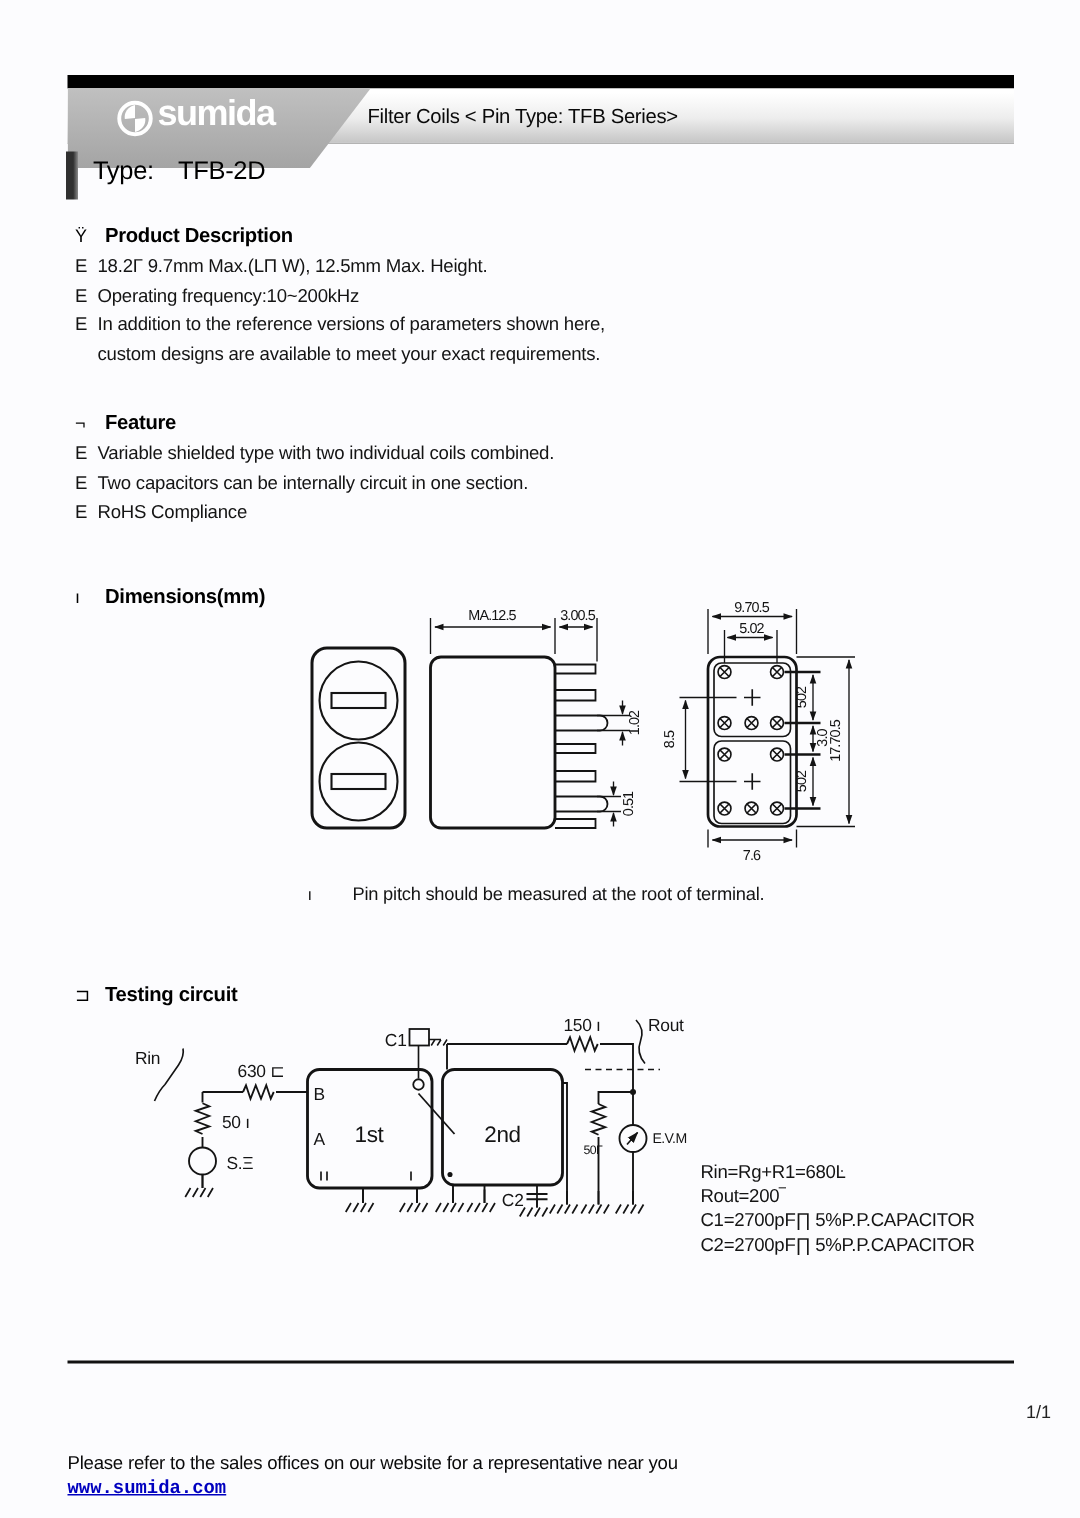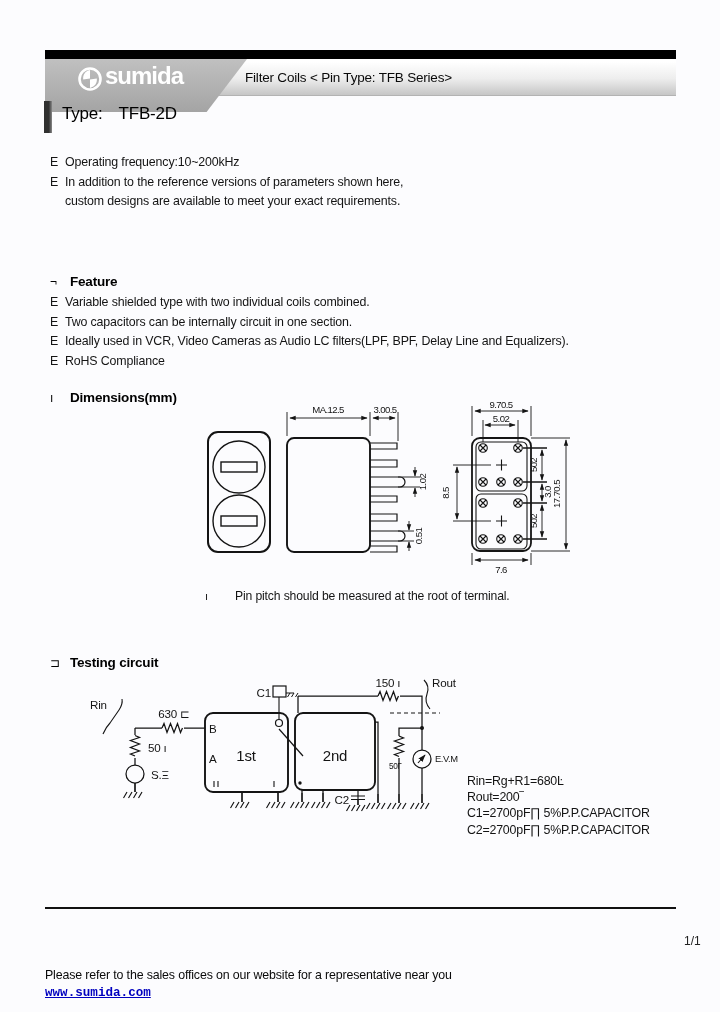--- a/index.html
+++ b/index.html
@@ -73,35 +73,38 @@
       <span class="logotext">sumida</span>
     </div>
   </div>
 
   <div class="abs typebar"></div>
   <div class="abs typeline">
     <span>Type:</span><span class="typeval">TFB-2D</span>
   </div>
 
   <div class="abs" style="left:50px;top:149px">
+    <div class="sec-h">
+      <span class="sec-b">Ÿ</span><span>Product Description</span>
+    </div>
     <div class="sec-items">
+      <div class="li"><span class="m">E</span><span>18.2Γ 9.7mm Max.(LΠ W), 12.5mm Max. Height.</span></div>
       <div class="li"><span class="m">E</span><span>Operating frequency:10~200kHz</span></div>
       <div class="li"><span class="m">E</span><span>In addition to the reference versions of parameters shown here,</span></div>
       <div class="li cont"><span>custom designs are available to meet your exact requirements.</span></div>
     </div>
   </div>
 
   <div class="abs" style="left:50px;top:274px">
     <div class="sec-h">
       <span class="sec-b">¬</span><span>Feature</span>
     </div>
     <div class="sec-items">
       <div class="li"><span class="m">E</span><span>Variable shielded type with two individual coils combined.</span></div>
       <div class="li"><span class="m">E</span><span>Two capacitors can be internally circuit in one section.</span></div>
-      <div class="li"><span class="m">E</span><span>Ideally used in VCR, Video Cameras as Audio LC filters(LPF, BPF, Delay Line and Equalizers).</span></div>
       <div class="li"><span class="m">E</span><span>RoHS Compliance</span></div>
     </div>
   </div>
 
   <div class="abs sec-h" style="left:50px;top:390px">
     <span class="sec-b">ı</span><span>Dimensions(mm)</span>
   </div>
 
   <svg class="abs" style="left:195px;top:398px" width="430" height="192" viewBox="0 0 430 192">
     <defs>

